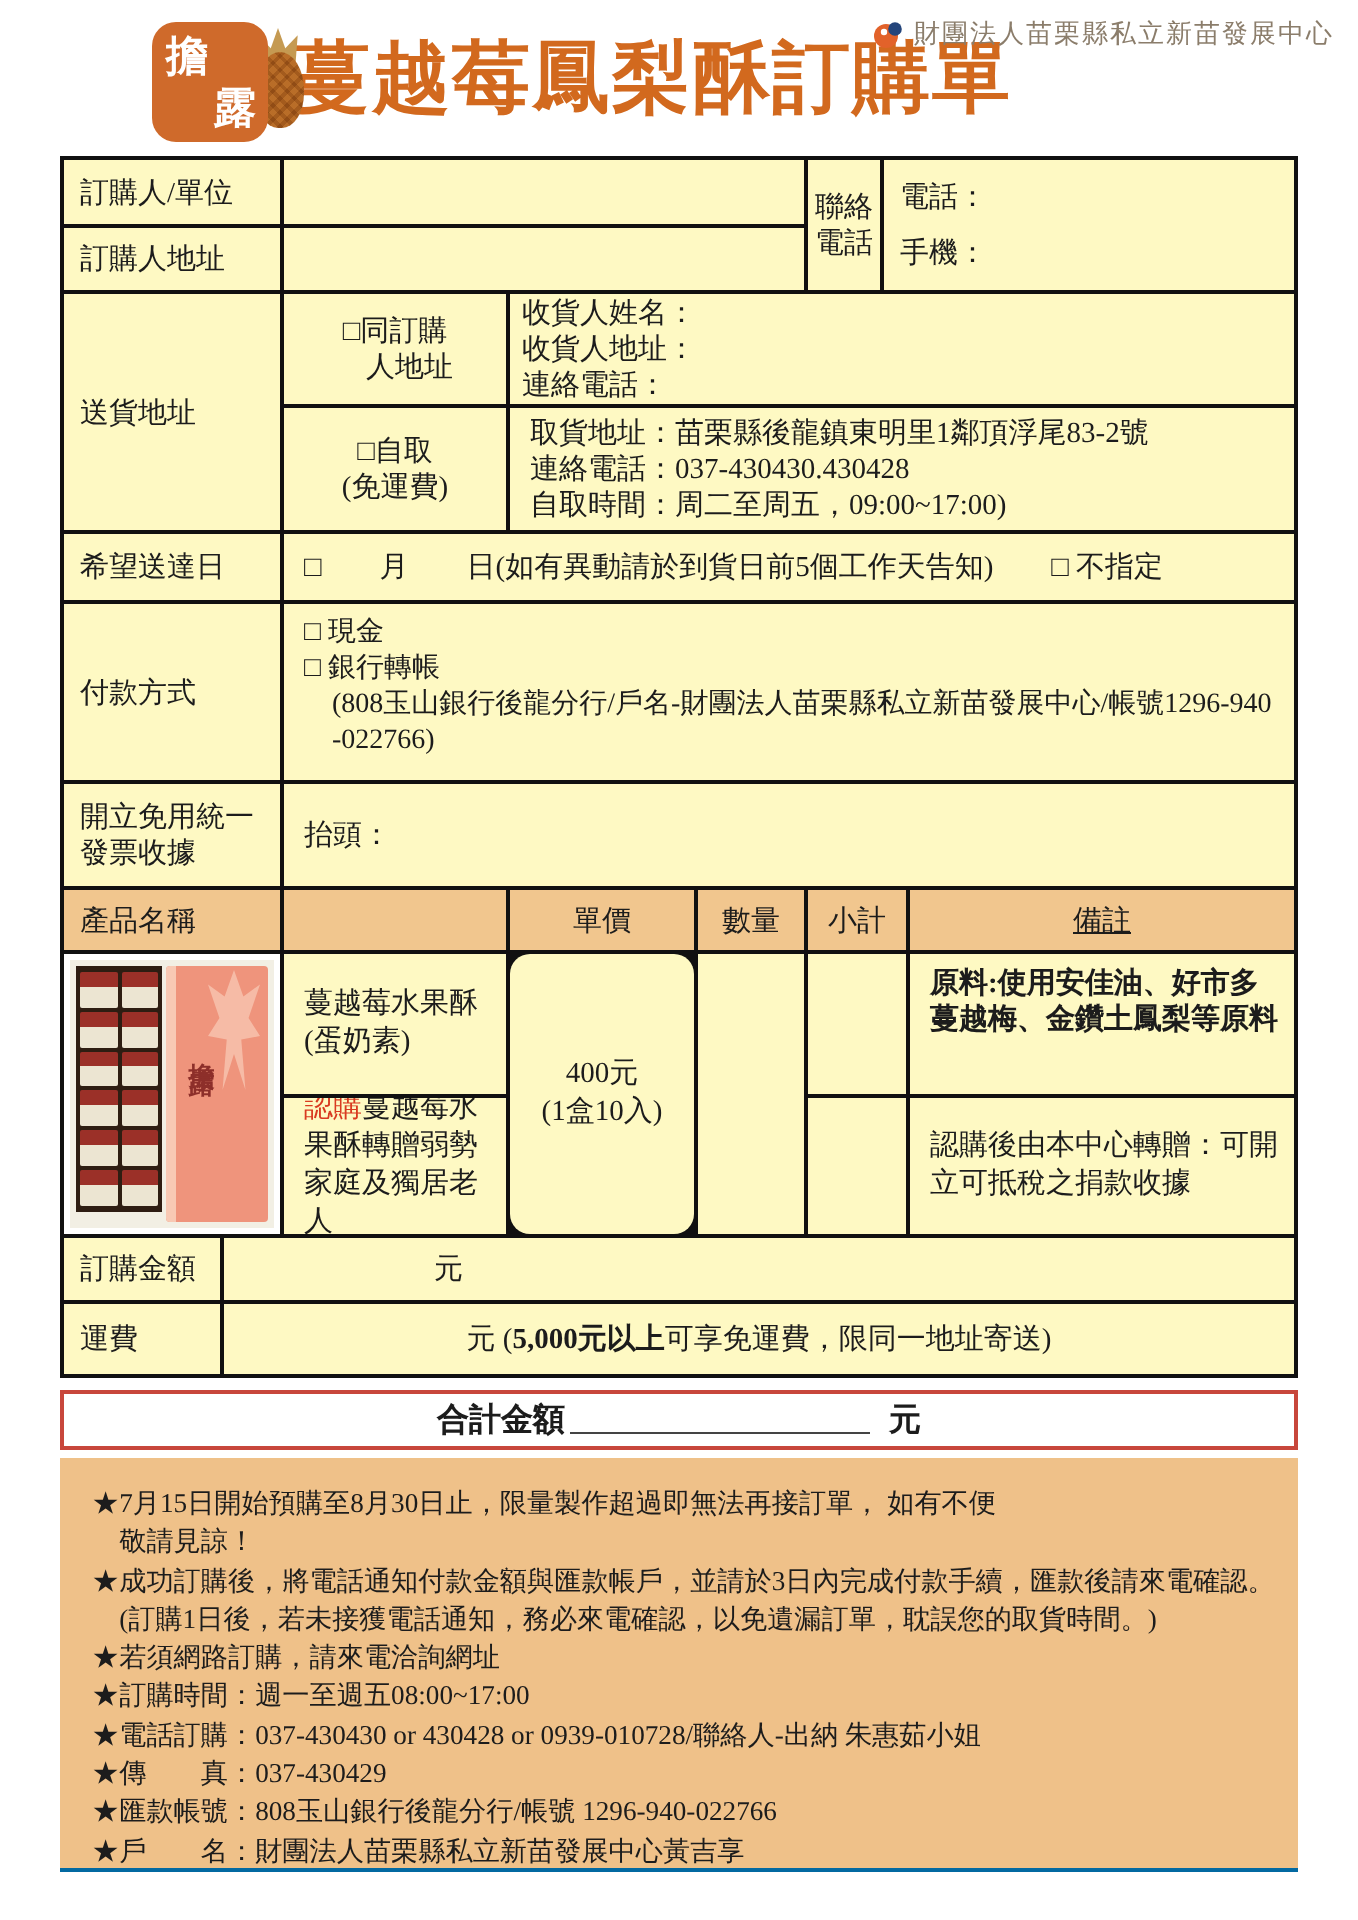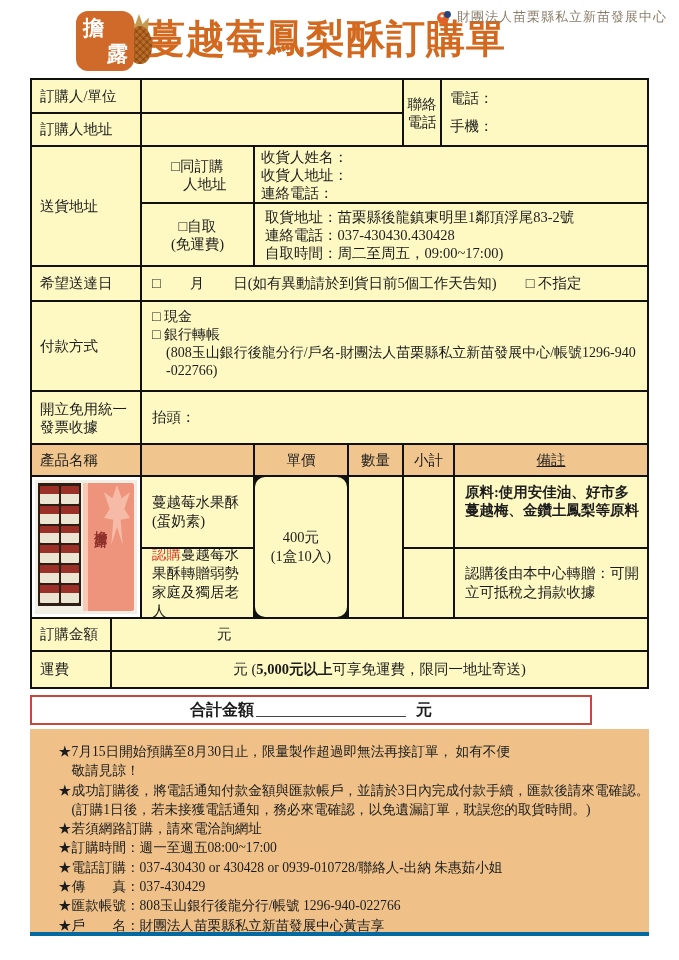--- a/index.html
+++ b/index.html
@@ -36,27 +36,27 @@
   .photo { padding:3px; background:#fff; }
   .photo-inner { width:100%; height:100%; background:#f2efe4; display:flex; padding:3px; gap:2px; }
   .tray { width:46%; height:96%; background:#2e1d12; padding:3px 2px; display:grid; grid-template-columns:1fr 1fr; grid-template-rows:repeat(6,1fr); gap:2px; }
   .cake { background:linear-gradient(180deg,#9b3028 0 42%,#ece5d2 42% 100%); border-radius:1px; }
   .lid { position:relative; width:54%; height:100%; background:#ef947c; border-radius:2px; overflow:hidden; }
   .lid-motif { position:absolute; right:4px; top:2px; width:26px; height:60px; background:#f6bba6; clip-path:polygon(50% 0,68% 22%,100% 12%,78% 40%,100% 55%,64% 58%,72% 100%,50% 70%,28% 100%,36% 58%,0 55%,22% 40%,0 12%,32% 22%); }
   .lid-text { position:absolute; left:8px; top:38px; color:#8d2f2a; font-size:13px; font-weight:bold; writing-mode:vertical-rl; letter-spacing:4px; }
   .lid-edge { position:absolute; left:0; top:0; width:5px; height:100%; background:#f8c9b4; }
 
   
-  .total-box { position:absolute; left:30px; top:695px; width:562px; height:30px; background:#fff; border:2px solid #c8473c; display:flex; align-items:center; justify-content:center; font-size:16px; }
+  .total-box { position:absolute; left:30px; top:695px; width:619px; height:30px; background:#fff; border:2px solid #c8473c; display:flex; align-items:center; justify-content:center; font-size:16px; }
   .total-label { font-weight:bold; }
   .blankline { display:inline-block; width:150px; border-bottom:1.5px solid #444; height:14px; margin:0 10px 0 2px; }
   .total-unit { font-weight:bold; }
 
   
-  .panel { position:absolute; left:30px; top:729px; width:619px; height:207px; background:#efc189; border-bottom:4px solid #0369a1; padding:13px 6px 0 28px; }
+  .panel { position:absolute; left:30px; top:729px; width:619px; height:207px; background:#efc189; border-bottom:2px solid #0369a1; padding:13px 6px 0 16px; }
   .note { font-size:13.6px; line-height:19.3px; white-space:pre; color:#1c1c1c; }
 
   .phones { flex-direction:column; align-items:flex-start; justify-content:space-around; padding:4px 8px; }
   .pay { align-items:flex-start; padding-top:6px; font-size:14px; }
   .shipping-cell { justify-content:center; gap:0; }
   .order-amt { padding-left:105px; }
   .price-cell { line-height:19px;border-radius:10px; }
   .red { color:#d93a20; }
   .note1 { font-weight:bold; line-height:18px; padding-top:6px; align-items:flex-start; }
   .note2 { line-height:19px; }

